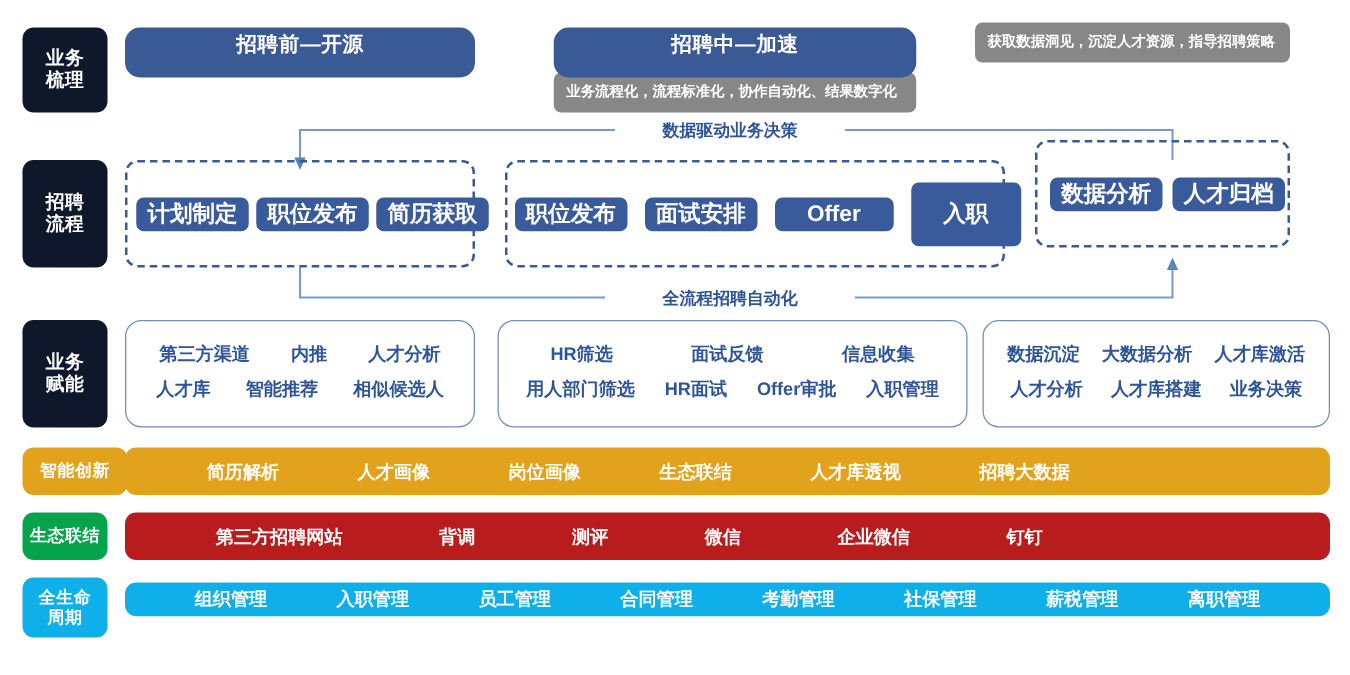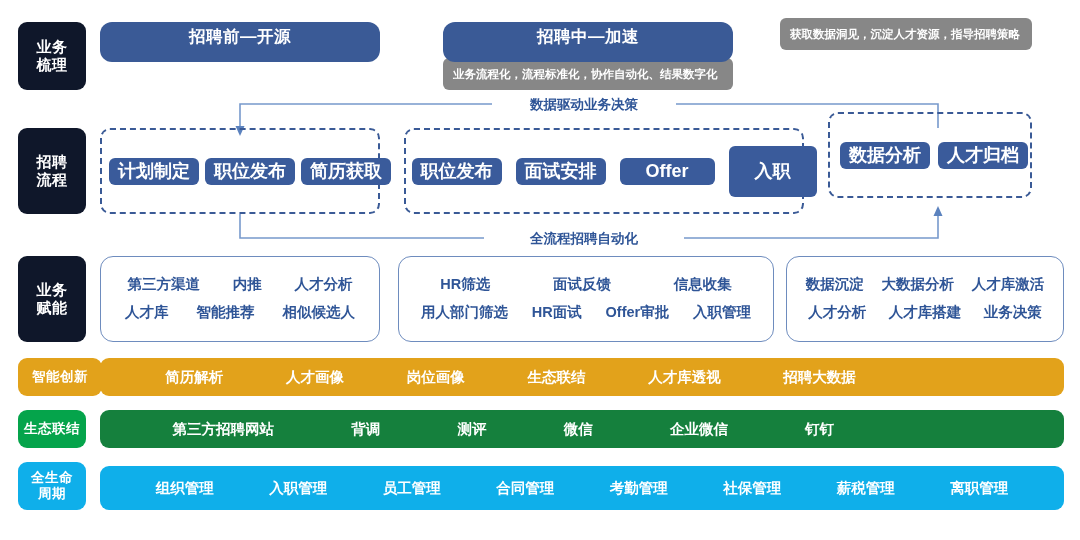--- a/index.html
+++ b/index.html
@@ -66,21 +66,21 @@
   }
 
   
   .bar{
     position:absolute;border-radius:9px;display:flex;align-items:center;
     justify-content:space-around;color:#fff;font-weight:bold;font-size:14.5px;
     box-sizing:border-box;
   }
   .bar span{white-space:nowrap;}
   .bar-orange{background:#E2A21B;}
-  .bar-green{background:#15803d;}
+  .bar-green{background:#b91c1c;}
   .bar-cyan{background:#0FAFEA;}
 
   svg.wires{position:absolute;left:0;top:0;width:1080px;height:540px;
             pointer-events:none;}
 </style>
 </head>
 <body>
 
 <div id="stage">
 
@@ -200,21 +200,21 @@
     <span>第三方招聘网站</span>
     <span>背调</span>
     <span>测评</span>
     <span>微信</span>
     <span>企业微信</span>
     <span>钉钉</span>
     <span style="width:80px;"></span>
   </div>
 
   <div class="rowlabel rl-cyan" style="left:18px;top:462px;width:68px;height:48px;font-size:13.5px;">全生命<br>周期</div>
-  <div class="bar bar-cyan" style="left:100px;top:466px;width:964px;height:44px;padding:0 28px;">
+  <div class="bar bar-cyan" style="left:100px;top:466px;width:964px;height:27px;padding:0 28px;">
     <span>组织管理</span>
     <span>入职管理</span>
     <span>员工管理</span>
     <span>合同管理</span>
     <span>考勤管理</span>
     <span>社保管理</span>
     <span>薪税管理</span>
     <span>离职管理</span>
   </div>
 

